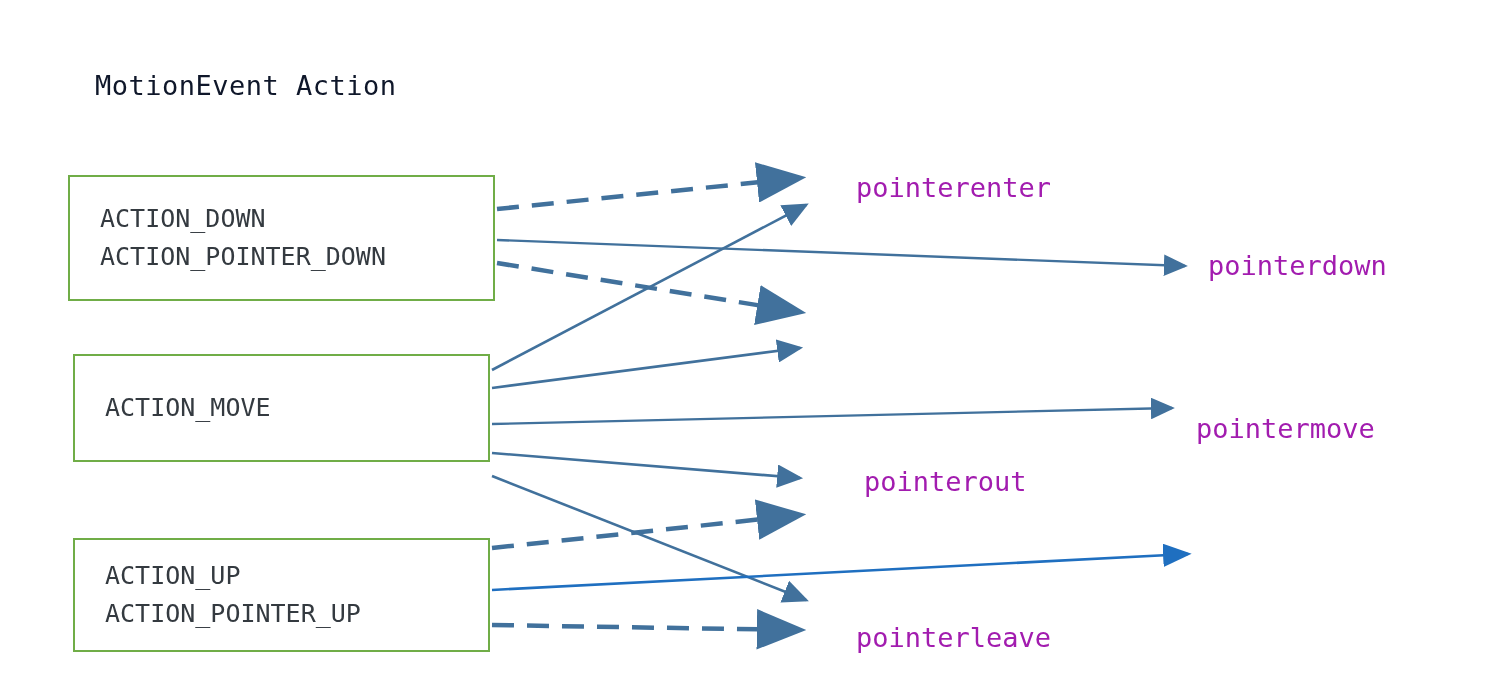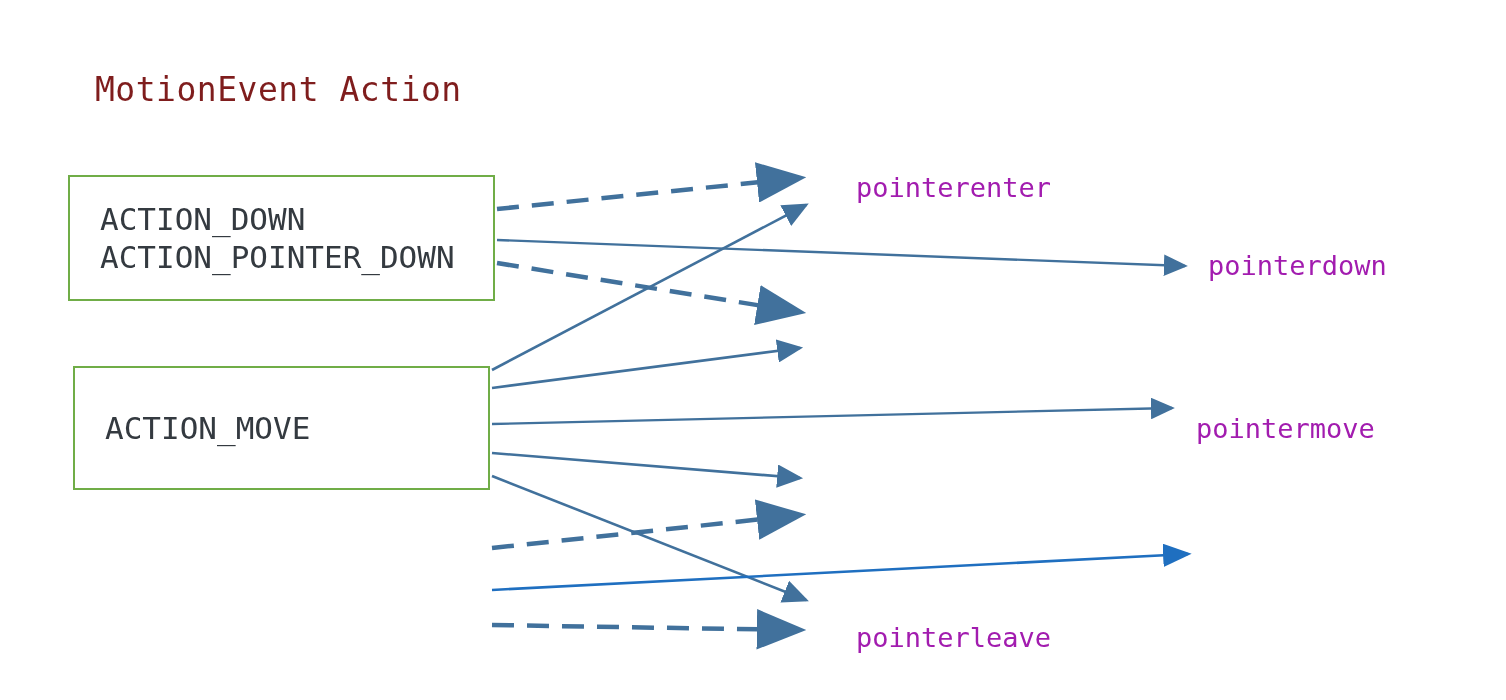--- a/index.html
+++ b/index.html
@@ -19,50 +19,50 @@
   }
   #edges {
     position: absolute;
     left: 0;
     top: 0;
     width: 1506px;
     height: 700px;
   }
   .col-title {
     position: absolute;
-    color: #7f1d1d;
+    color: #0f172a;
     font-family: "DejaVu Sans Mono", monospace;
-    font-size: 33px;
+    font-size: 27px;
     font-weight: 500;
     letter-spacing: 0.5px;
     white-space: nowrap;
   }
   #title-left  { left: 95px;  top: 70px; }
   #title-right { left: 884px; top: 70px; }
 
   .action-box {
     position: absolute;
     box-sizing: border-box;
     border: 2.5px solid #70ad47;
     background: #ffffff;
     display: flex;
     flex-direction: column;
     justify-content: center;
     padding-left: 30px;
   }
   .action-line {
     color: #343a40;
     font-family: "DejaVu Sans Mono", monospace;
-    font-size: 31px;
+    font-size: 25px;
     line-height: 38px;
     white-space: nowrap;
   }
 
   #box-down  { left: 68px;  top: 175px; width: 427px; height: 126px; }
-  #box-move  { left: 73px;  top: 366px; width: 417px; height: 124px; }
+  #box-move  { left: 73px;  top: 354px; width: 417px; height: 108px; }
   #box-up    { left: 73px;  top: 538px; width: 417px; height: 114px; }
 
   .event-label {
     position: absolute;
     color: #a21caf;
     font-family: "DejaVu Sans Mono", monospace;
     font-size: 27px;
     font-weight: 500;
     white-space: nowrap;
   }
@@ -120,19 +120,24 @@
 
   <div class="action-box" id="box-down">
     <div class="action-line">ACTION_DOWN</div>
     <div class="action-line">ACTION_POINTER_DOWN</div>
   </div>
 
   <div class="action-box" id="box-move">
     <div class="action-line">ACTION_MOVE</div>
   </div>
 
+  <div class="action-box" id="box-up">
+    <div class="action-line">ACTION_UP</div>
+    <div class="action-line">ACTION_POINTER_UP</div>
+  </div>
 
   <div class="event-label" id="lbl-pointerenter">pointerenter</div>
   <div class="event-label" id="lbl-pointerdown">pointerdown</div>
   <div class="event-label" id="lbl-pointermove">pointermove</div>
+  <div class="event-label" id="lbl-pointerout">pointerout</div>
   <div class="event-label" id="lbl-pointerleave">pointerleave</div>
 
 </div>
 
 </body></html>

